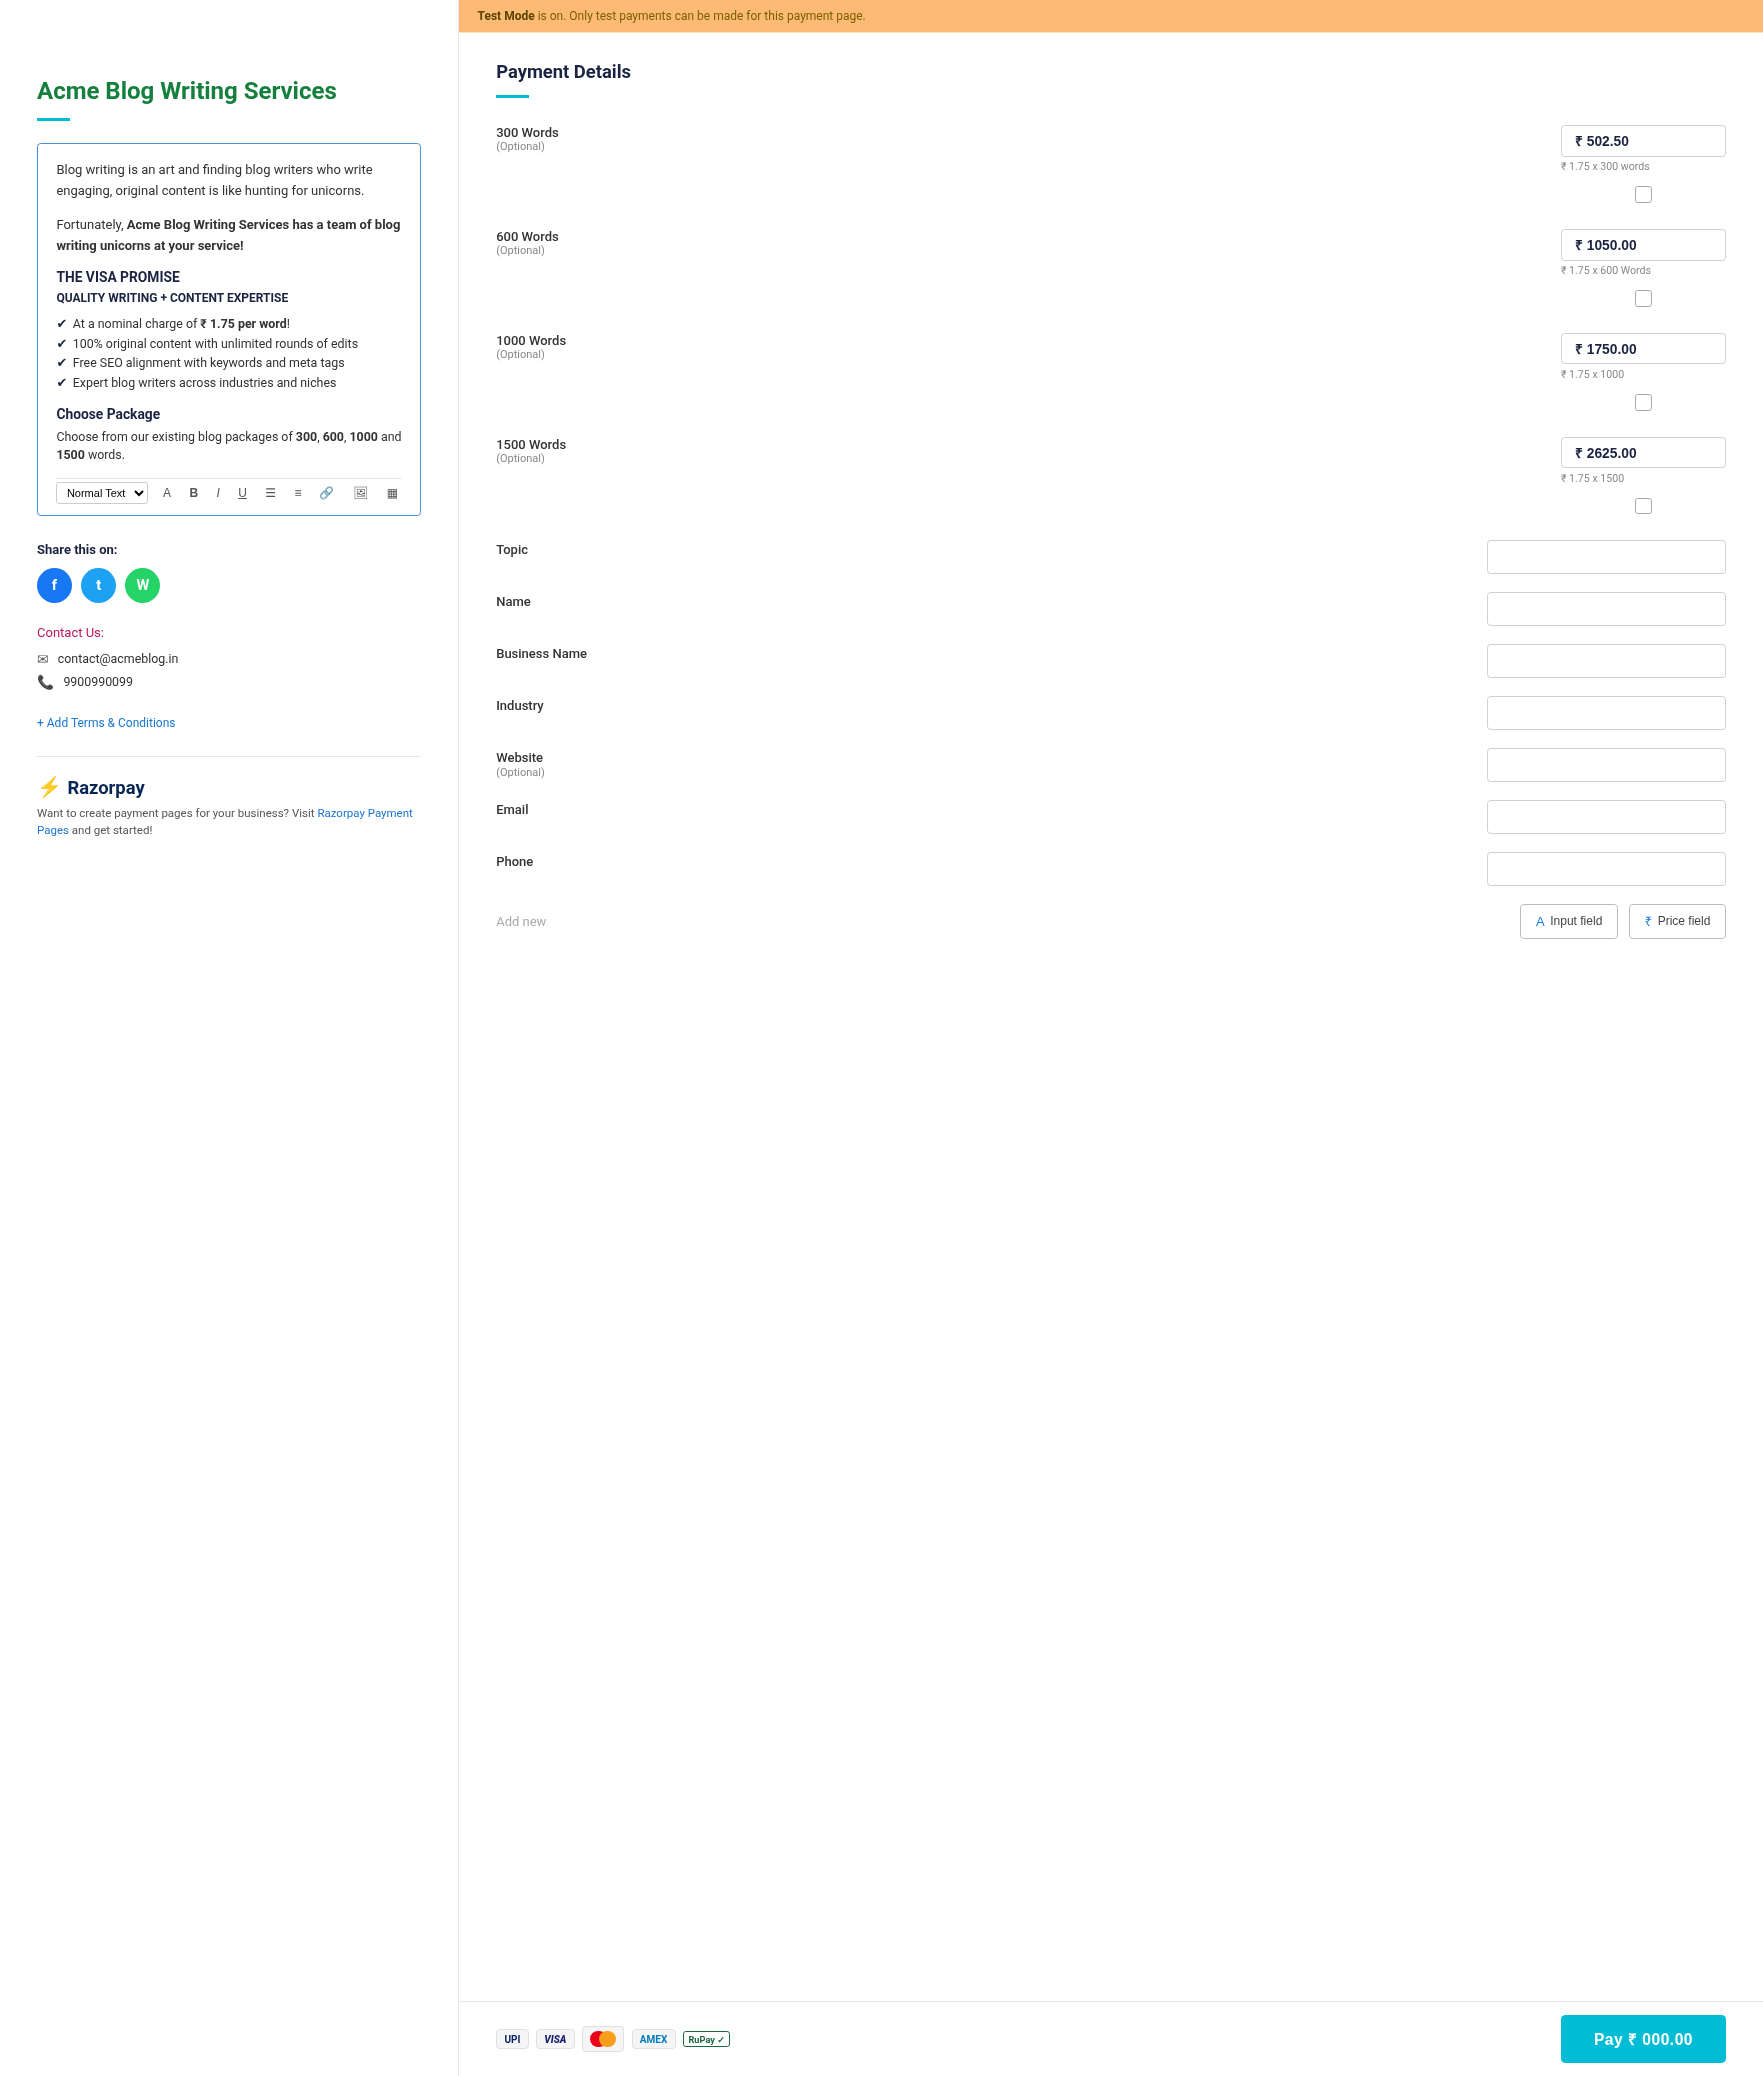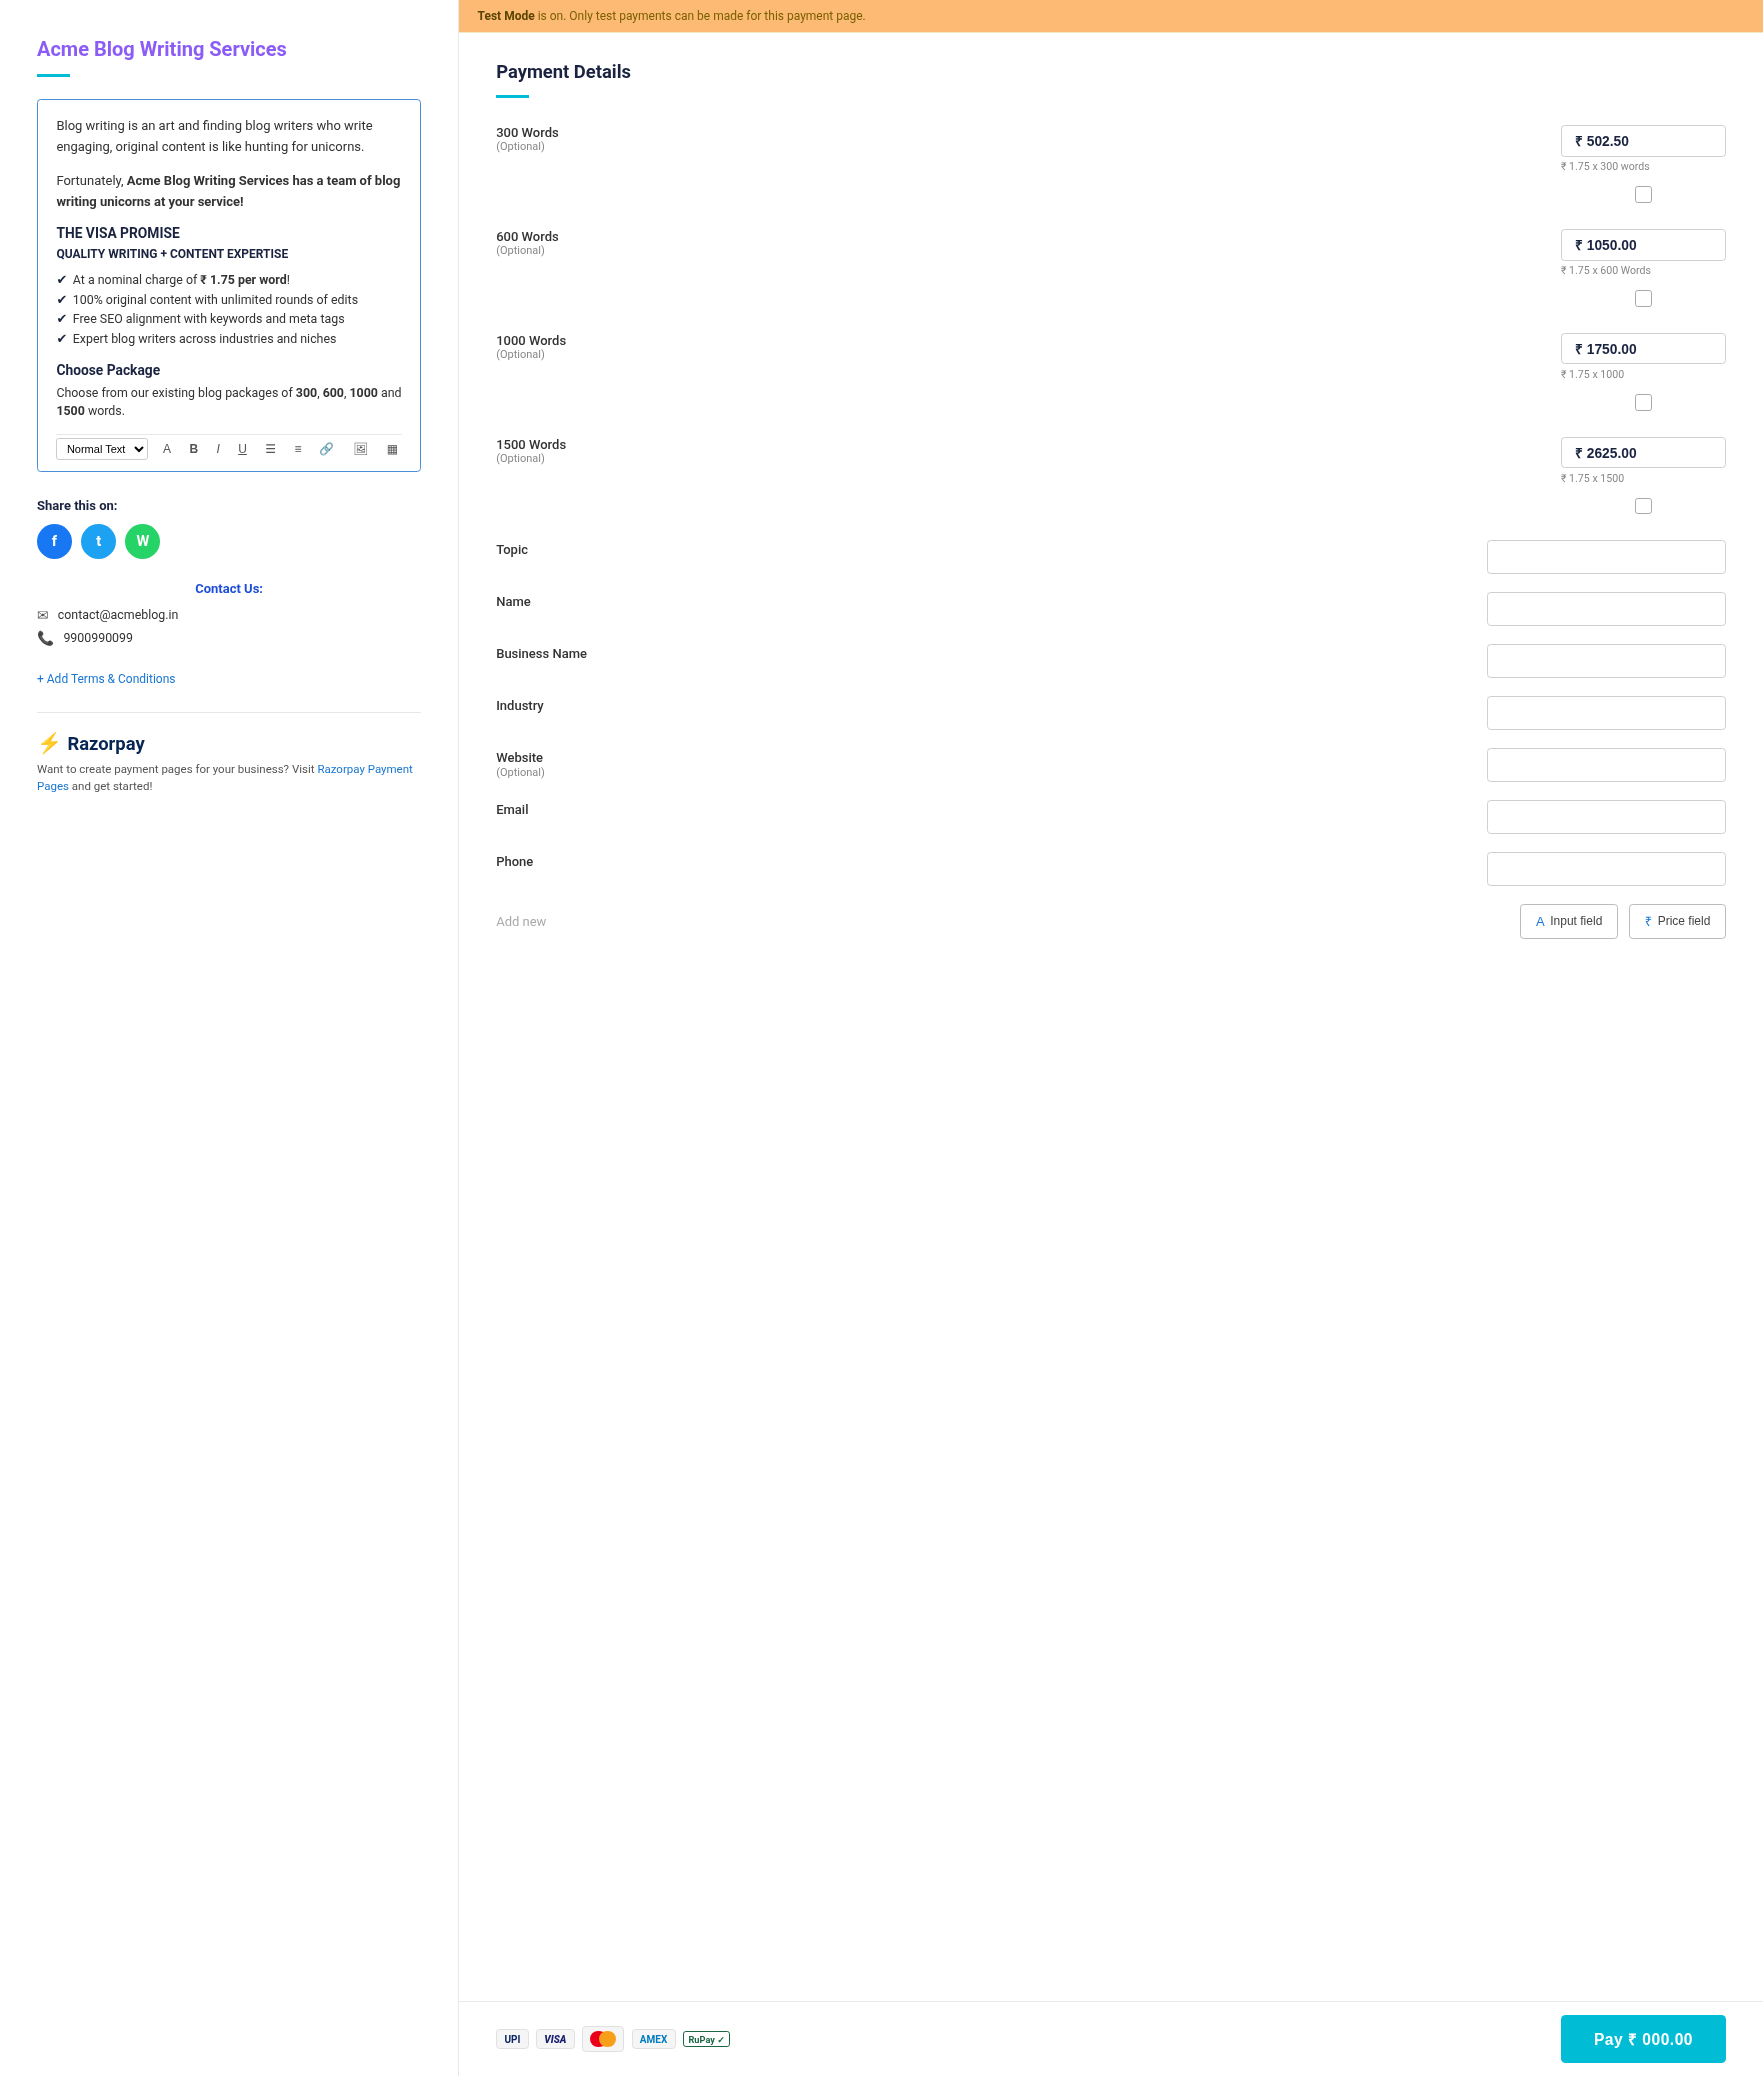--- a/index.html
+++ b/index.html
@@ -17,24 +17,25 @@
     }
     .right-panel {
       flex: 1;
       background: #fff;
       border-left: 0.9px solid #e8e8e8;
       display: flex;
       flex-direction: column;
     }
     
     .page-title {
-      font-size: 20px;
-      font-weight: 700;
-      color: #8b5cf6;
+      font-size: 24px;
+      font-weight: 700;
+      color: #15803d;
       margin-bottom: 13px;
+      margin-top: 40px;
     }
     .title-underline {
       width: 33px;
       height: 2.8px;
       background: #00bcd4;
       margin-bottom: 22px;
     }
     .description-box {
       border: 1.4px solid #4a90d9;
       border-radius: 3.7px;
@@ -130,24 +131,23 @@
       font-size: 14.7px;
       color: #fff;
       font-weight: 700;
     }
     .fb-icon { background: #1877f2; }
     .tw-icon { background: #1da1f2; }
     .wa-icon { background: #25d366; }
     .contact-section { margin-bottom: 26px; }
     .contact-label {
       font-size: 13px;
-      font-weight: 700;
-      color: #1d4ed8;
+      font-weight: 400;
+      color: #be185d;
       margin-bottom: 11px;
-      text-align: center;
     }
     .contact-item {
       display: flex;
       align-items: center;
       gap: 9.2px;
       margin-bottom: 7.3px;
       font-size: 12.4px;
       color: #333;
     }
     .contact-icon { font-size: 13.8px; color: #555; }

